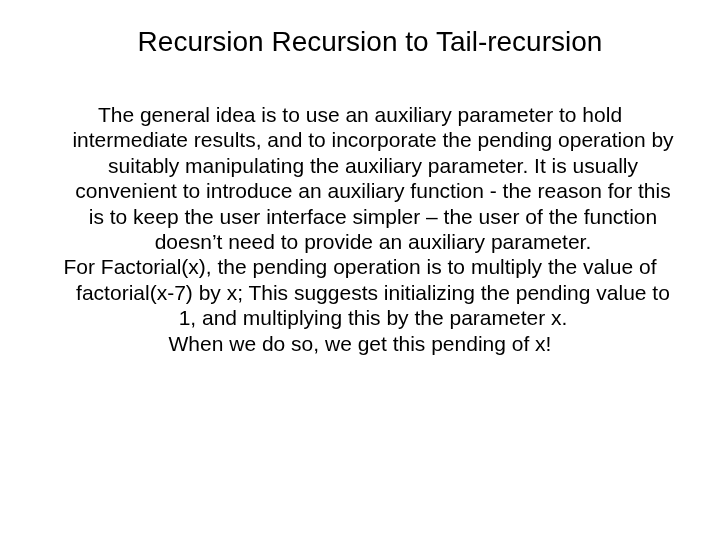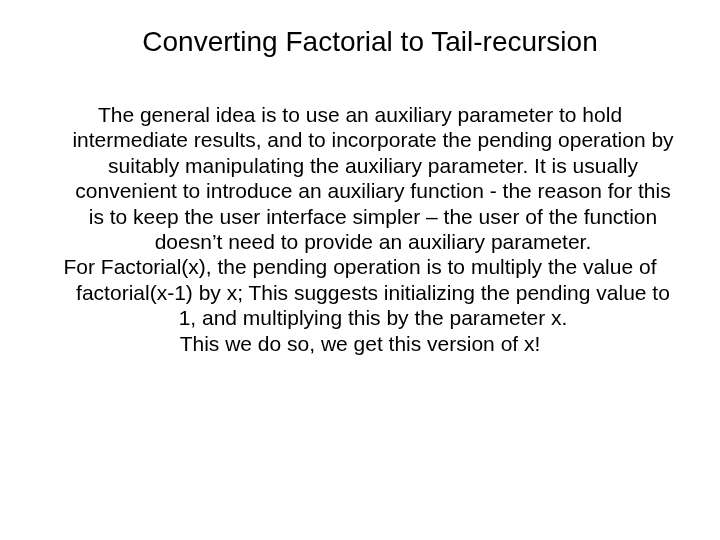--- a/index.html
+++ b/index.html
@@ -35,19 +35,19 @@
     margin: 0 0 0 0;
     padding-left: 26px;
     text-indent: -26px;
     text-align: center;
   }
 </style>
 </head>
 <body>
 
 <div class="slide">
-  <h1 class="title">Converting Factorial to Tail-recursion</h1>
+  <h1 class="title">Recursion Recursion to Tail-recursion</h1>
   <div class="body">
     <p class="para">The general idea is to use an auxiliary parameter to hold intermediate results, and to incorporate the pending operation by suitably manipulating the auxiliary parameter. It is usually convenient to introduce an auxiliary function - the reason for this is to keep the user interface simpler – the user of the function doesn’t need to provide an auxiliary parameter.</p>
-    <p class="para">For Factorial(x), the pending operation is to multiply the value of factorial(x-1) by x; This suggests initializing the pending value to 1, and multiplying this by the parameter x.</p>
-    <p class="para">This we do so, we get this version of x!</p>
+    <p class="para">For Factorial(x), the pending operation is to multiply the value of factorial(x-7) by x; This suggests initializing the pending value to 1, and multiplying this by the parameter x.</p>
+    <p class="para">When we do so, we get this pending of x!</p>
   </div>
 </div>
 
 </body></html>

